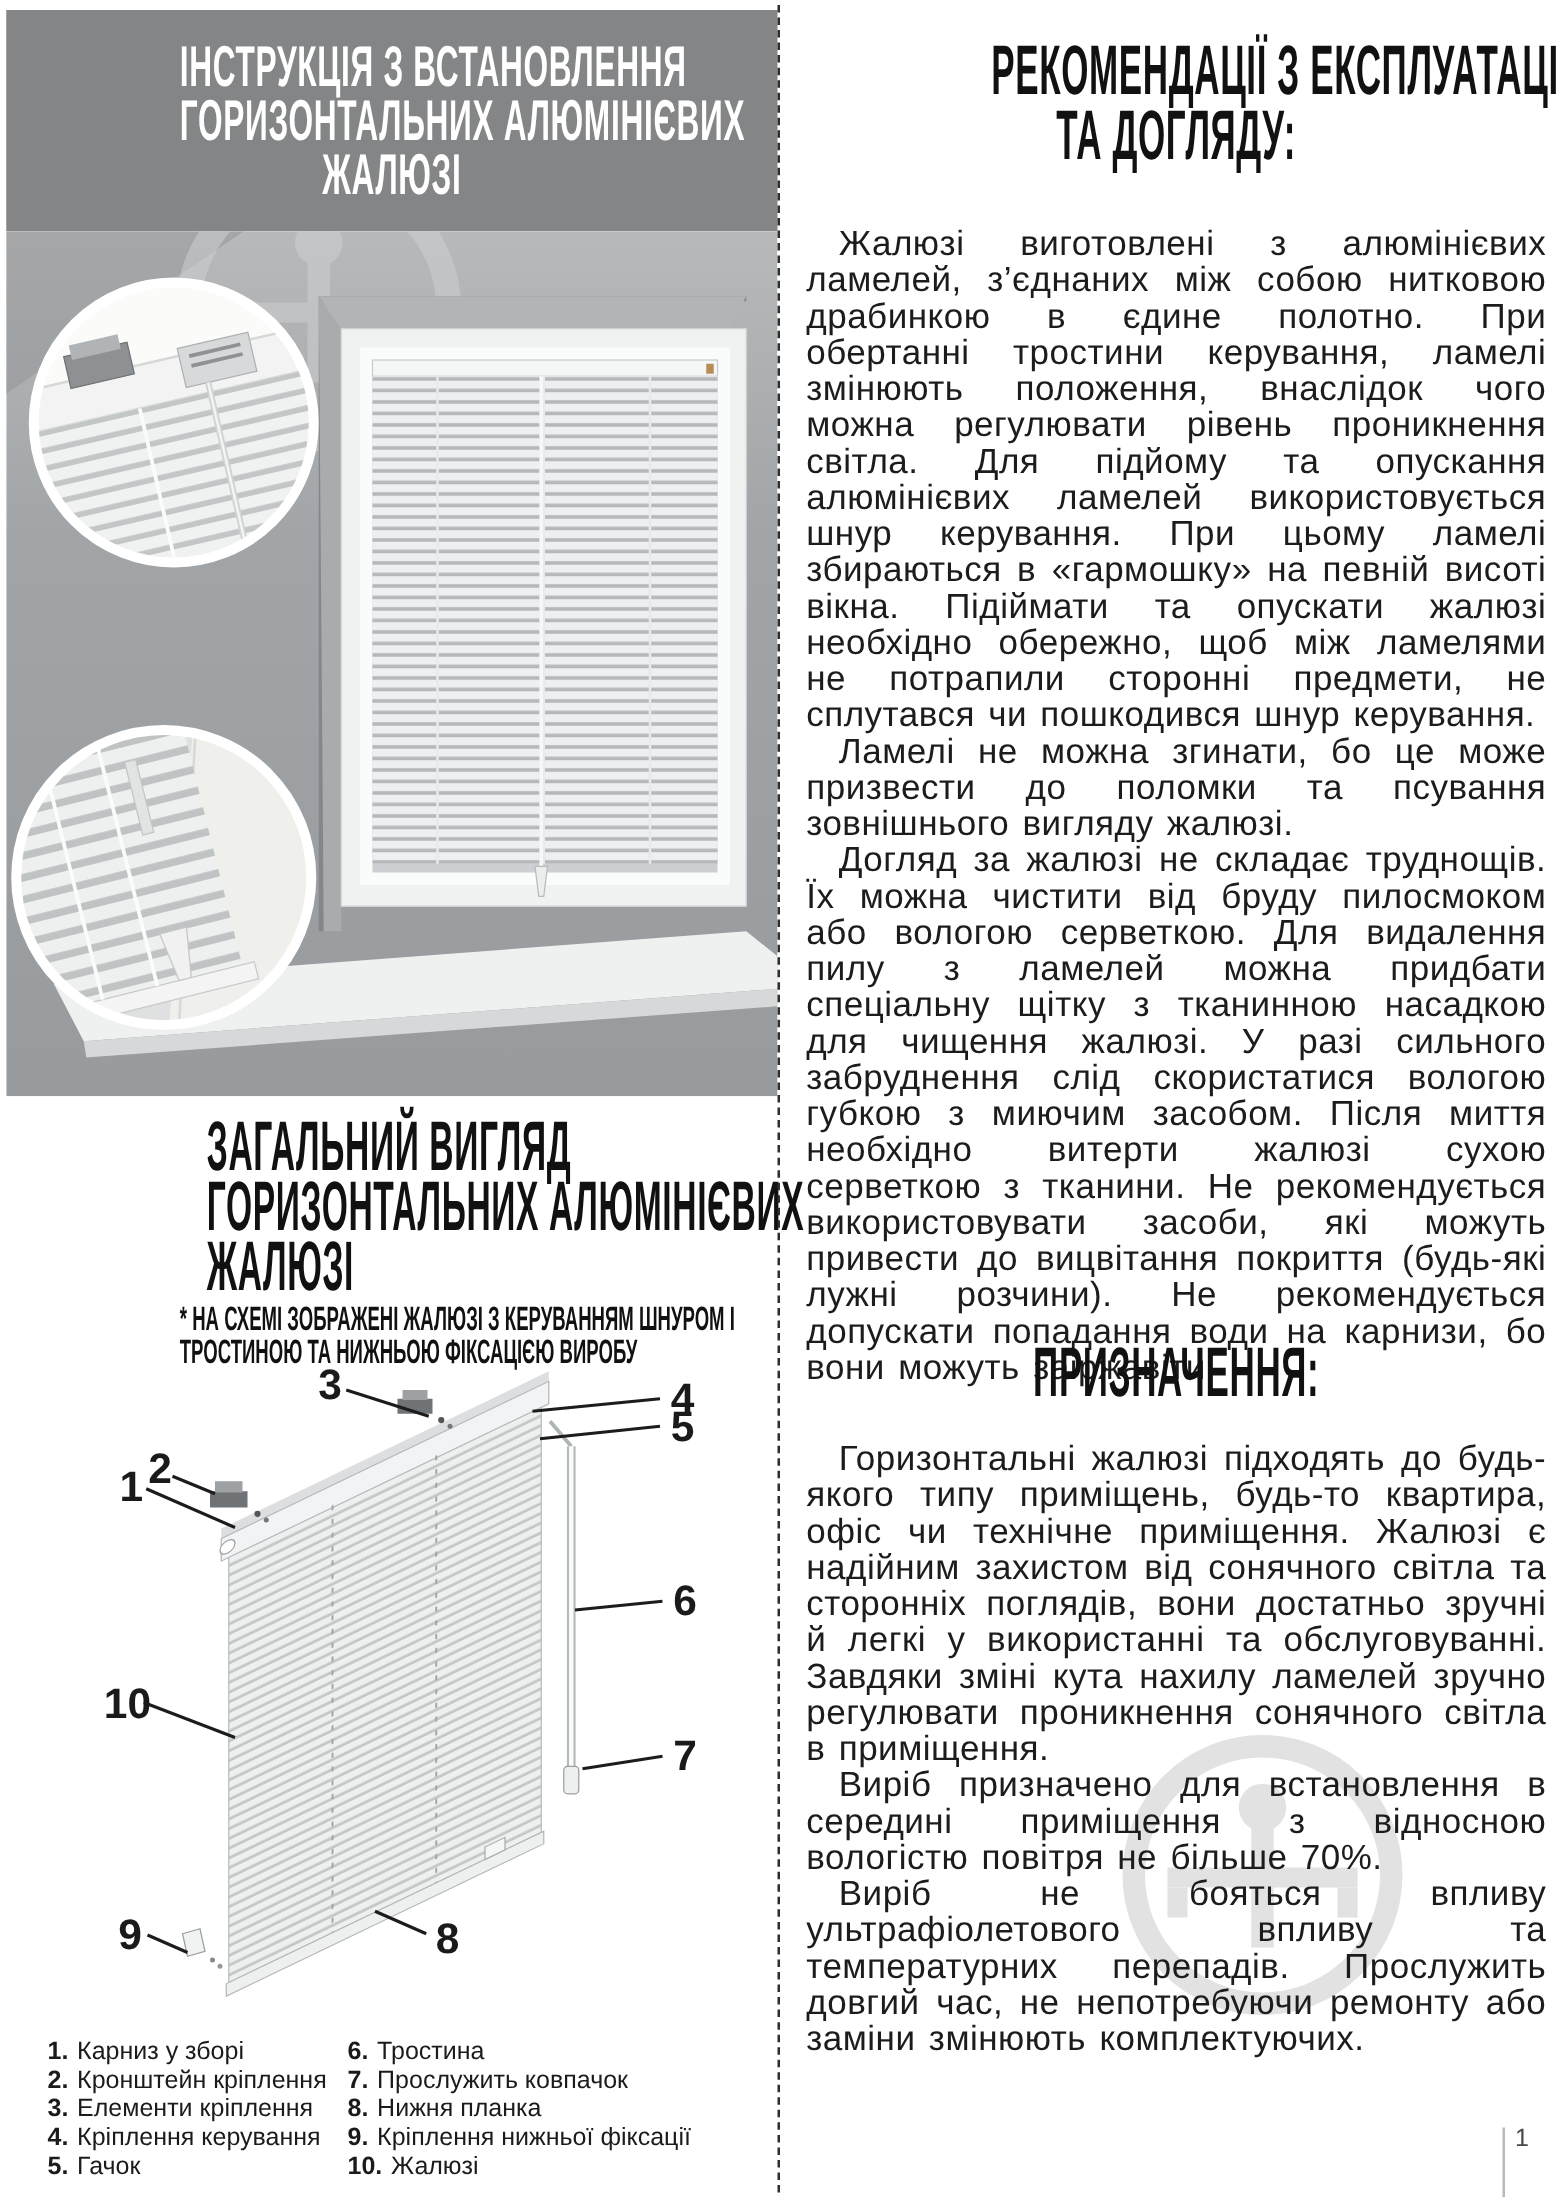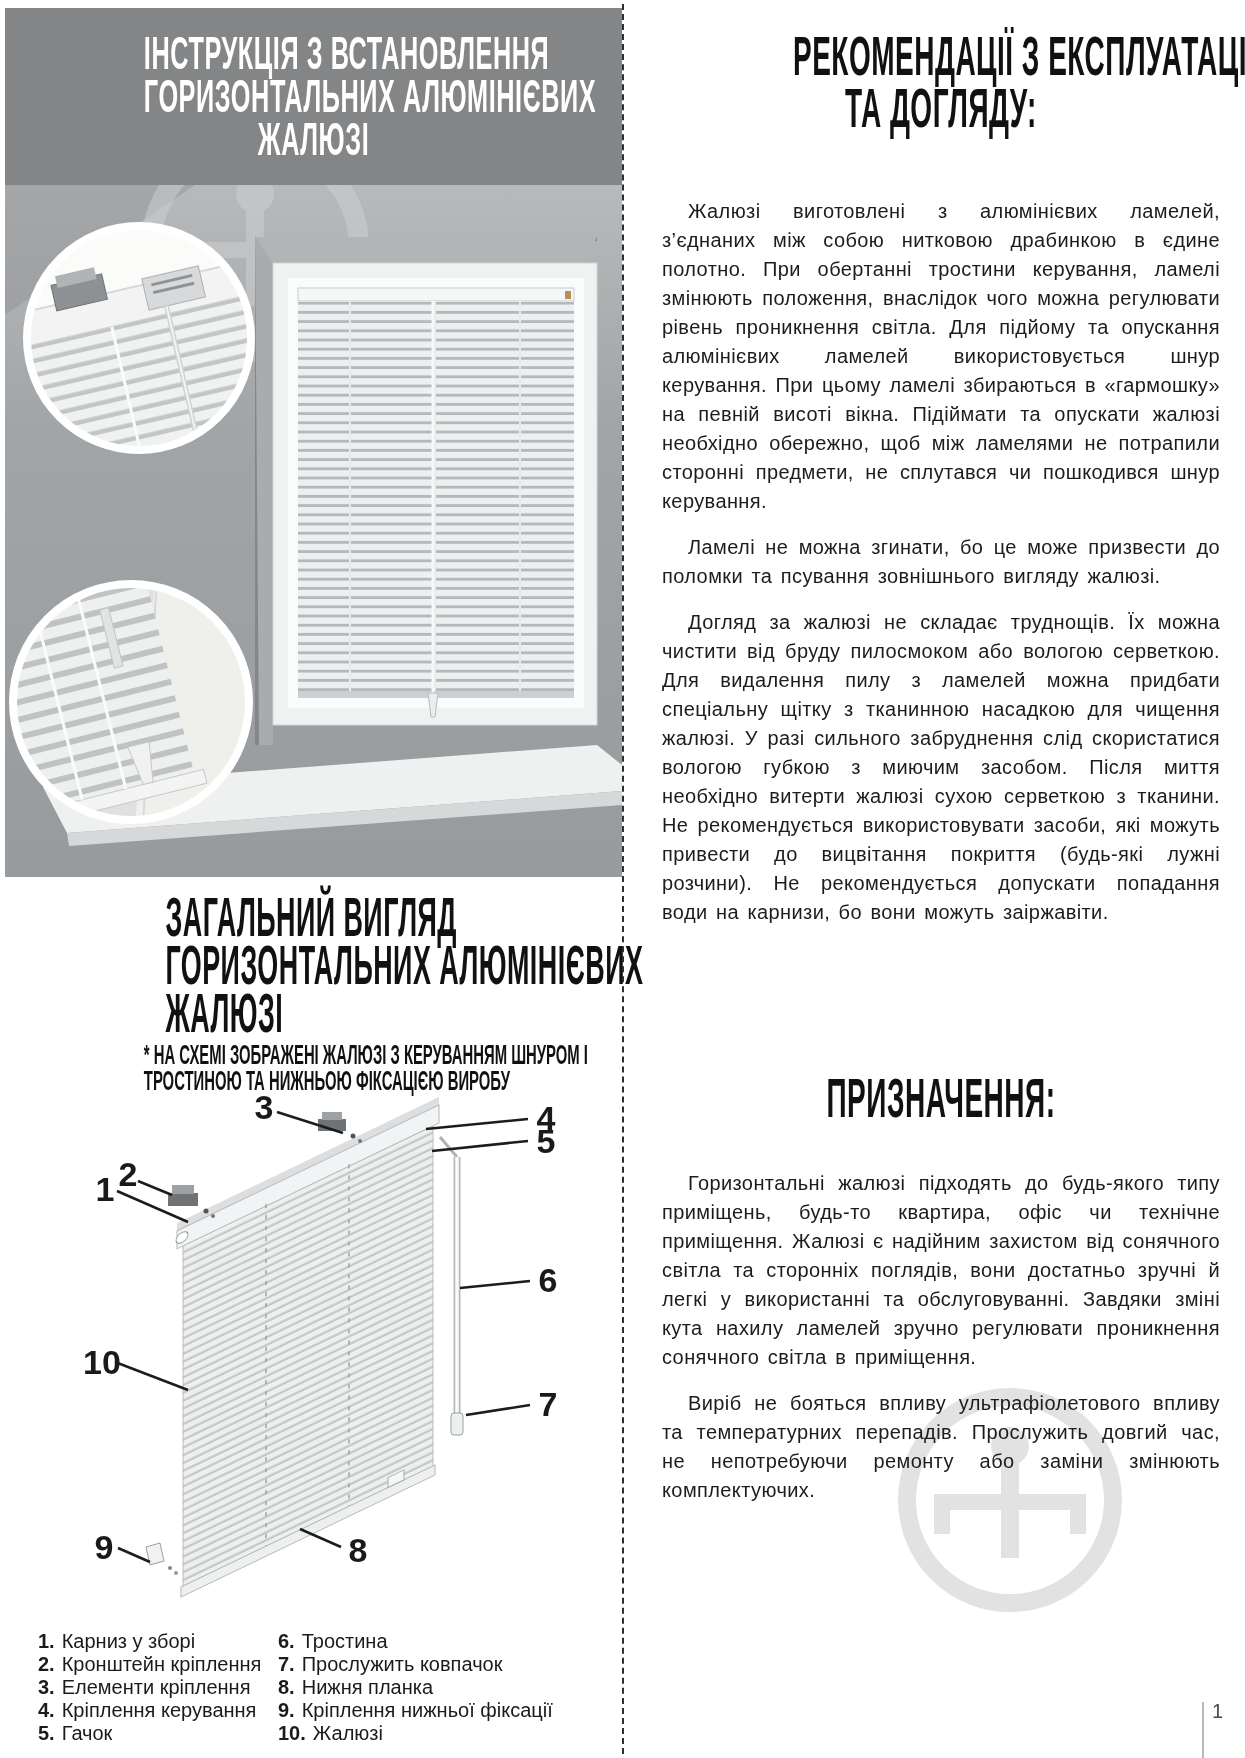--- a/index.html
+++ b/index.html
@@ -26,21 +26,21 @@
   
   .divider{position:absolute;left:622px;top:4px;height:1750px;width:0;border-left:2px dashed #2e2e2e;}
   
   .right-col{position:absolute;left:645px;top:0;width:592px;height:1758px;z-index:2;}
   .rec-title{position:absolute;left:0;top:30px;width:592px;text-align:center;}
   .rec-title .t-line,.purpose-title .t-line{display:block;color:#111;font-weight:bold;font-size:56px;
         line-height:52px;transform:scaleX(.5);transform-origin:center;white-space:nowrap;letter-spacing:1px;}
   .rec-paras{position:absolute;left:0;top:180px;width:592px;}
   .purpose-title{position:absolute;left:0;top:1072px;width:592px;text-align:center;}
   .purpose-paras{position:absolute;left:0;top:1152px;width:592px;}
-  .body-p{margin:17px;text-align:justify;text-indent:26px;font-size:20px;line-height:29px;
+  .body-p{margin:0;text-align:justify;text-indent:26px;font-size:28px;line-height:29px;
         letter-spacing:.4px;word-spacing:2.5px;color:#1c1c1c;}
   .watermark-bottom{position:absolute;left:0;top:0;z-index:1;}
   
   .page-num-rule{position:absolute;left:1202px;top:1702px;width:2px;height:56px;background:#b9b9b9;}
   .page-num{position:absolute;left:1212px;top:1700px;font-size:20px;color:#4a4a4a;}
 </style>
 </head>
 <body>
 
 <div class="page">
@@ -295,20 +295,21 @@
     <div class="rec-paras">
       <p class="body-p">Жалюзі виготовлені з алюмінієвих ламелей, з’єднаних між собою нитковою драбинкою в єдине полотно. При обертанні тростини керування, ламелі змінюють положення, внаслідок чого можна регулювати рівень проникнення світла. Для підйому та опускання алюмінієвих ламелей використовується шнур керування. При цьому ламелі збираються в «гармошку» на певній висоті вікна. Підіймати та опускати жалюзі необхідно обережно, щоб між ламелями не потрапили сторонні предмети, не сплутався чи пошкодився шнур керування.</p>
       <p class="body-p">Ламелі не можна згинати, бо це може призвести до поломки та псування зовнішнього вигляду жалюзі.</p>
       <p class="body-p">Догляд за жалюзі не складає труднощів. Їх можна чистити від бруду пилосмоком або вологою серветкою. Для видалення пилу з ламелей можна придбати спеціальну щітку з тканинною насадкою для чищення жалюзі. У разі сильного забруднення слід скористатися вологою губкою з миючим засобом. Після миття необхідно витерти жалюзі сухою серветкою з тканини. Не рекомендується використовувати засоби, які можуть привести до вицвітання покриття (будь-які лужні розчини). Не рекомендується допускати попадання води на карнизи, бо вони можуть заіржавіти.</p>
     </div>
     <div class="purpose-title">
       <span class="t-line">ПРИЗНАЧЕННЯ:</span>
     </div>
     <div class="purpose-paras">
       <p class="body-p">Горизонтальні жалюзі підходять до будь-якого типу приміщень, будь-то квартира, офіс чи технічне приміщення. Жалюзі є надійним захистом від сонячного світла та сторонніх поглядів, вони достатньо зручні й легкі у використанні та обслуговуванні. Завдяки зміні кута нахилу ламелей зручно регулювати проникнення сонячного світла в приміщення.</p>
+      <p class="body-p">Виріб призначено для встановлення в середині приміщення з відносною вологістю повітря не більше 70%.</p>
       <p class="body-p">Виріб не бояться впливу ультрафіолетового впливу та температурних перепадів. Прослужить довгий час, не непотребуючи ремонту або заміни змінюють комплектуючих.</p>
     </div>
   </div>
 
   <div class="page-num-rule"></div>
   <div class="page-num">1</div>
 
 </div>
 
 </body></html>

